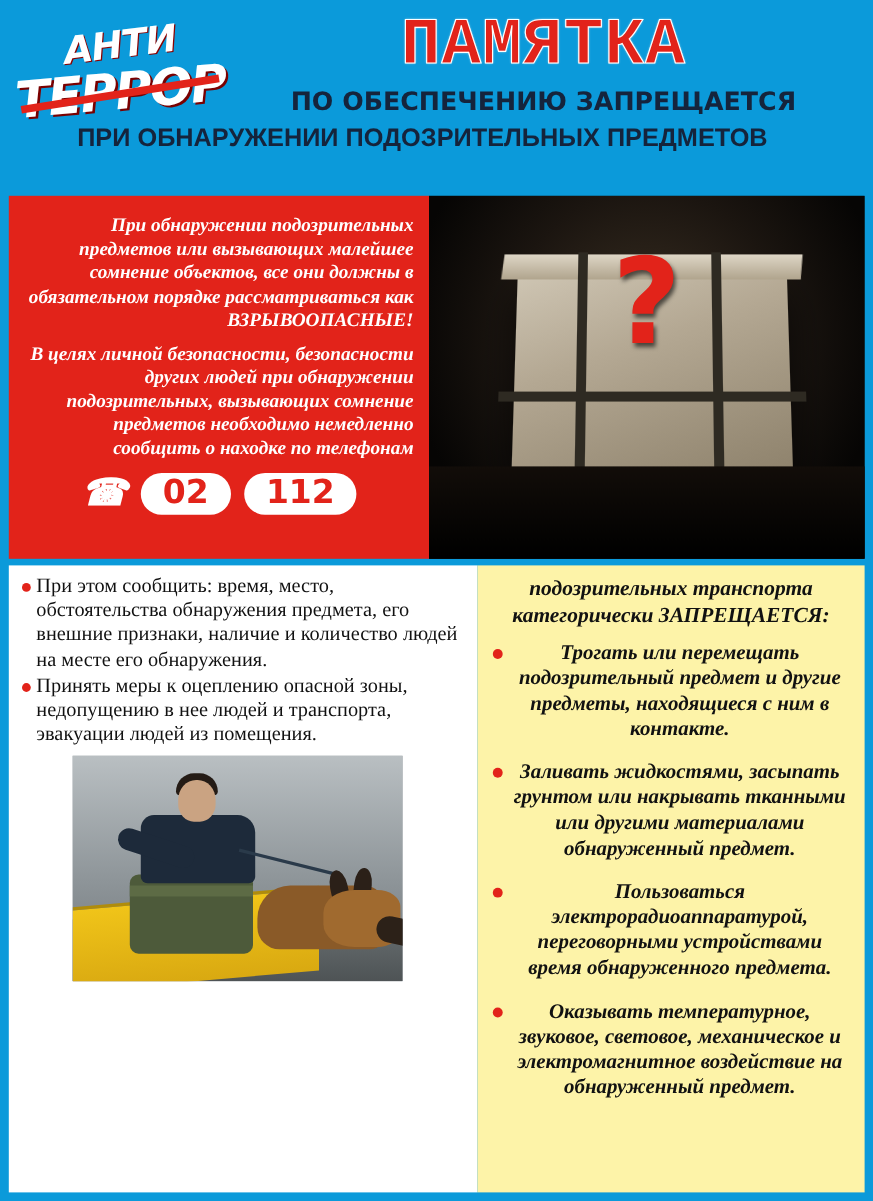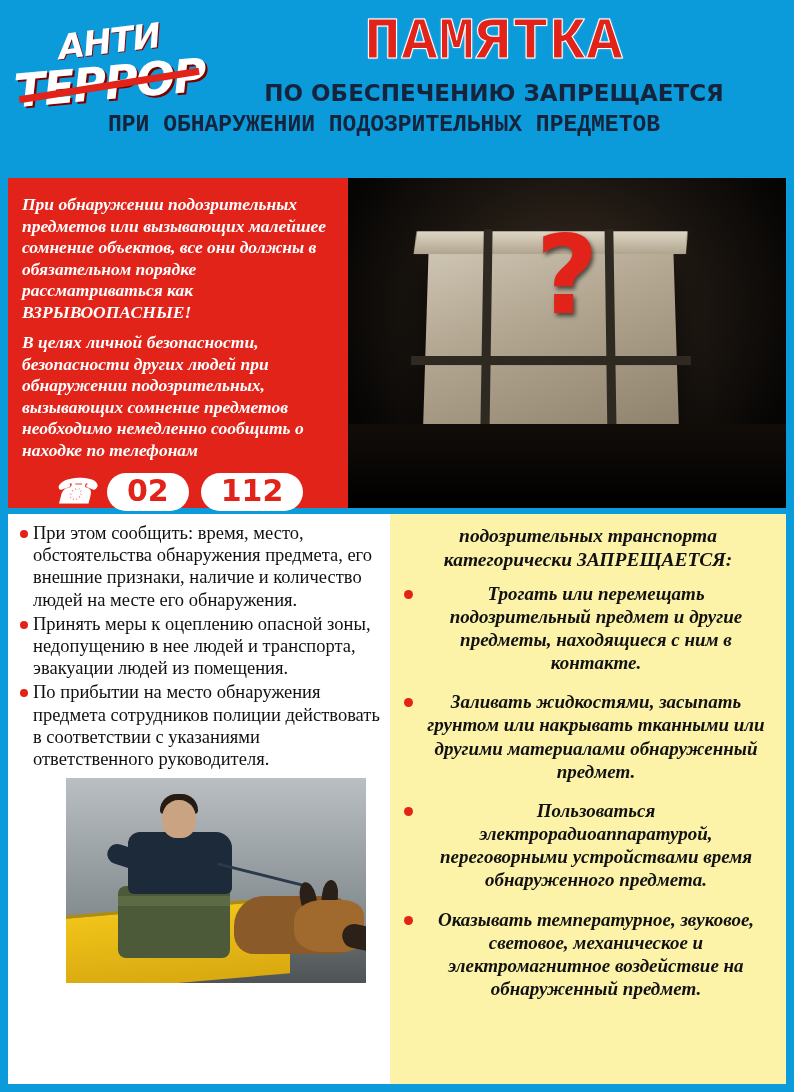--- a/index.html
+++ b/index.html
@@ -84,44 +84,44 @@
   }
   .title-sub1{
     font-family:"DejaVu Sans", sans-serif;
     font-weight:bold;
     font-size:23px;
     color:#15243c;
     margin-top:8px;
     letter-spacing:0px;
   }
   .title-sub2{
-    font-family:Liberation Mono, monospace;
+    font-family:Liberation Sans, sans-serif;
     font-weight:bold;
     font-size:23px;
     color:#15243c;
     margin-top:6px;
     letter-spacing:0px;
     width:740px;
     margin-left:-190px;
     text-align:center;
   }
 
   
   .top-block{
     height:330px;
     display:flex;
     margin:0 8px;
   }
   .red-panel{
-    width:340px;
+    width:382px;
     background:#e2231a;
     color:#ffffff;
     box-sizing:border-box;
     padding:16px 14px 8px 14px;
-    text-align:left;
+    text-align:right;
     font-family:"Liberation Serif", serif;
     font-weight:bold;
     font-style:italic;
     font-size:17.5px;
     line-height:1.23;
   }
   .red-panel p{margin:0;}
   .red-panel .p2{margin-top:9px;}
   .phones{
     display:flex;
@@ -196,21 +196,21 @@
     background:linear-gradient(180deg,#120d09,#000);
   }
 
   
   .bottom{
     flex:1;
     display:flex;
     margin:6px 8px 8px 8px;
   }
   .col-left{
-    width:382px;
+    width:426px;
     background:#ffffff;
     box-sizing:border-box;
     padding:8px 10px 8px 12px;
   }
   .col-right{
     flex:1;
     background:#fdf3a8;
     box-sizing:border-box;
     padding:10px 14px 8px 14px;
   }
@@ -332,21 +332,20 @@
       <div class="floor"></div>
     </div>
   </div>
 
   <div class="bottom">
 
     <div class="col-left">
       <ul class="bullets">
         <li>При этом сообщить: время, место, обстоятельства обнаружения предмета, его внешние признаки, наличие и количество людей на месте его обнаружения.</li>
         <li>Принять меры к оцеплению опасной зоны, недопущению в нее людей и транспорта, эвакуации людей из помещения.</li>
-        <li>По прибытии на место обнаружения предмета сотрудников полиции действовать в соответствии с указаниями ответственного руководителя.</li>
       </ul>
 
       <div class="dog-photo">
         <div class="sky"></div>
         <div class="ground"></div>
         <div class="yellow-box"></div>
         <div class="man-legs"></div>
         <div class="man-torso"></div>
         <div class="man-arm"></div>
         <div class="man-hair"></div>

